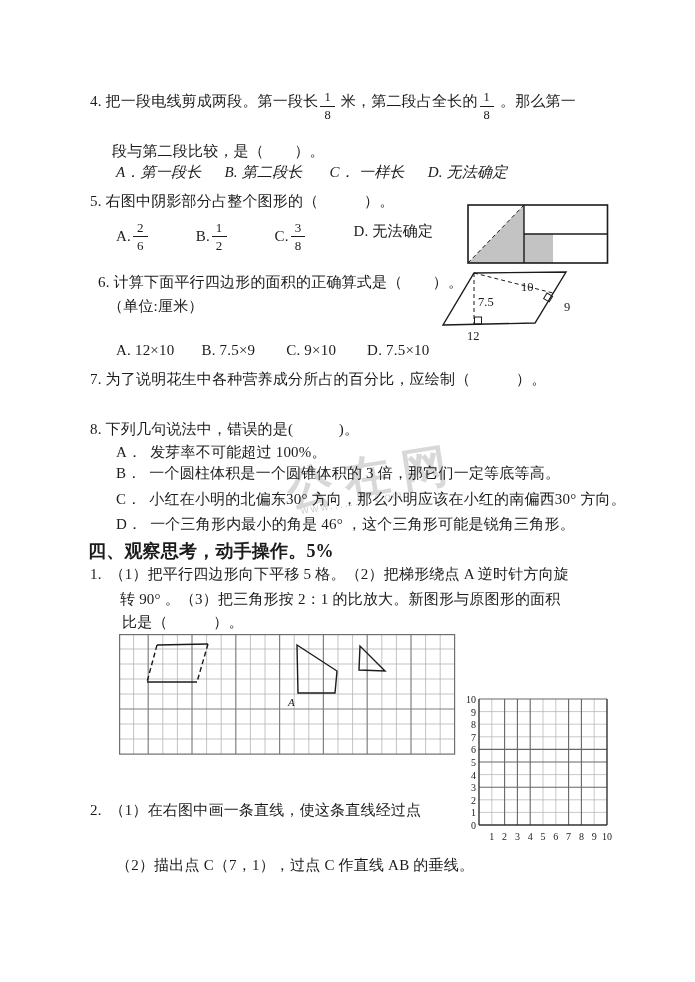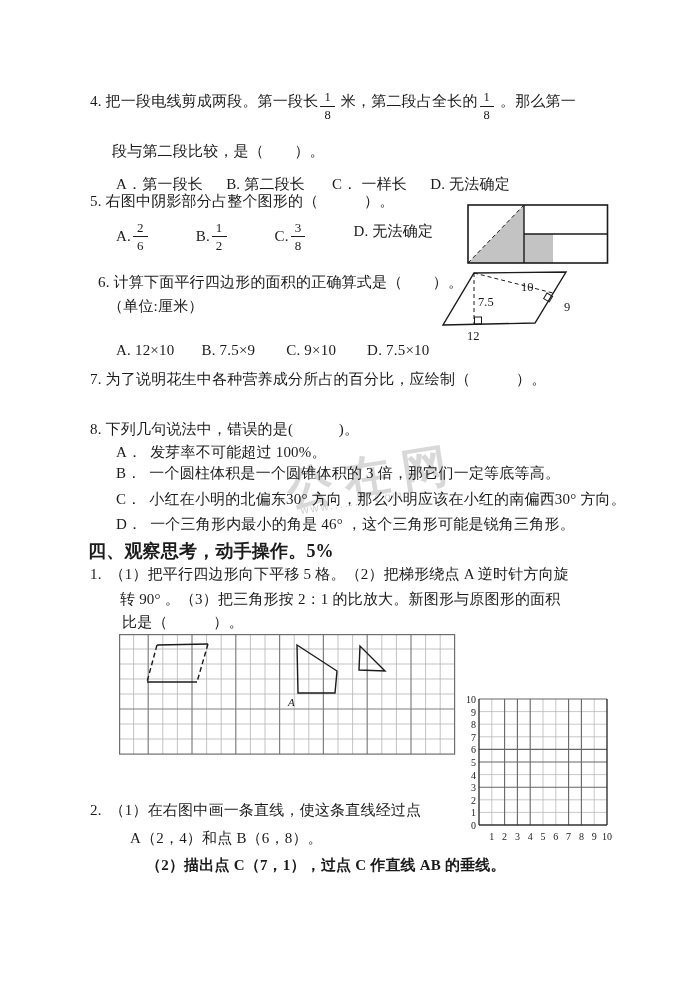--- a/index.html
+++ b/index.html
@@ -27,21 +27,21 @@
 
 <div class="page">
 
   <div class="wm">公在网</div>
   <div class="wm-sub">www.........Com</div>
 
   <div class="tl flexline" style="left:90px;top:91px;">
     <span>4. 把一段电线剪成两段。第一段长</span><span class="frac"><span class="fn">1</span><span class="fd">8</span></span><span> 米，第二段占全长的</span><span class="frac"><span class="fn">1</span><span class="fd">8</span></span><span> 。那么第一</span>
   </div>
   <div class="tl" style="left:112px;top:141px;">段与第二段比较，是（　　）。</div>
-  <div class="tl" style="left:116px;top:174px;">A．第一段长　  B. 第二段长　   C． 一样长　  D. 无法确定</div>
+  <div class="tl" style="left:116px;top:162px;font-style:italic;">A．第一段长　  B. 第二段长　   C． 一样长　  D. 无法确定</div>
 
   <div class="tl" style="left:90px;top:191px;">5. 右图中阴影部分占整个图形的（　　　）。</div>
   <div class="tl flexline" style="left:116px;top:221px;">
     <span class="optgap"><span>A.</span><span class="frac" style="font-size:13px"><span class="fn">2</span><span class="fd">6</span></span></span>
     <span class="optgap"><span>B.</span><span class="frac" style="font-size:13px"><span class="fn">1</span><span class="fd">2</span></span></span>
     <span class="optgap"><span>C.</span><span class="frac" style="font-size:13px"><span class="fn">3</span><span class="fd">8</span></span></span>
     <span>D. 无法确定</span>
   </div>
 
   <svg style="left:467px;top:203px;" width="142" height="62" viewBox="0 0 142 62">
@@ -179,16 +179,15 @@
         <text x="85" y="150">5</text>
         <text x="97.8" y="150">6</text>
         <text x="110.6" y="150">7</text>
         <text x="123.4" y="150">8</text>
         <text x="136.2" y="150">9</text>
         <text x="149" y="150">10</text>
     </g>
   </svg>
 
   <div class="tl" style="left:90px;top:800px;">2.  （1）在右图中画一条直线，使这条直线经过点</div>
-  <div class="tl" style="left:130px;top:828px;">A（2，4）和点 B（6，8）。</div>
-  <div class="tl" style="left:146px;top:855px;font-weight:bold;">（2）描出点 C（7，1），过点 C 作直线 AB 的垂线。</div>
+  <div class="tl" style="left:116px;top:855px;">（2）描出点 C（7，1），过点 C 作直线 AB 的垂线。</div>
 
 </div>
 
 </body></html>

